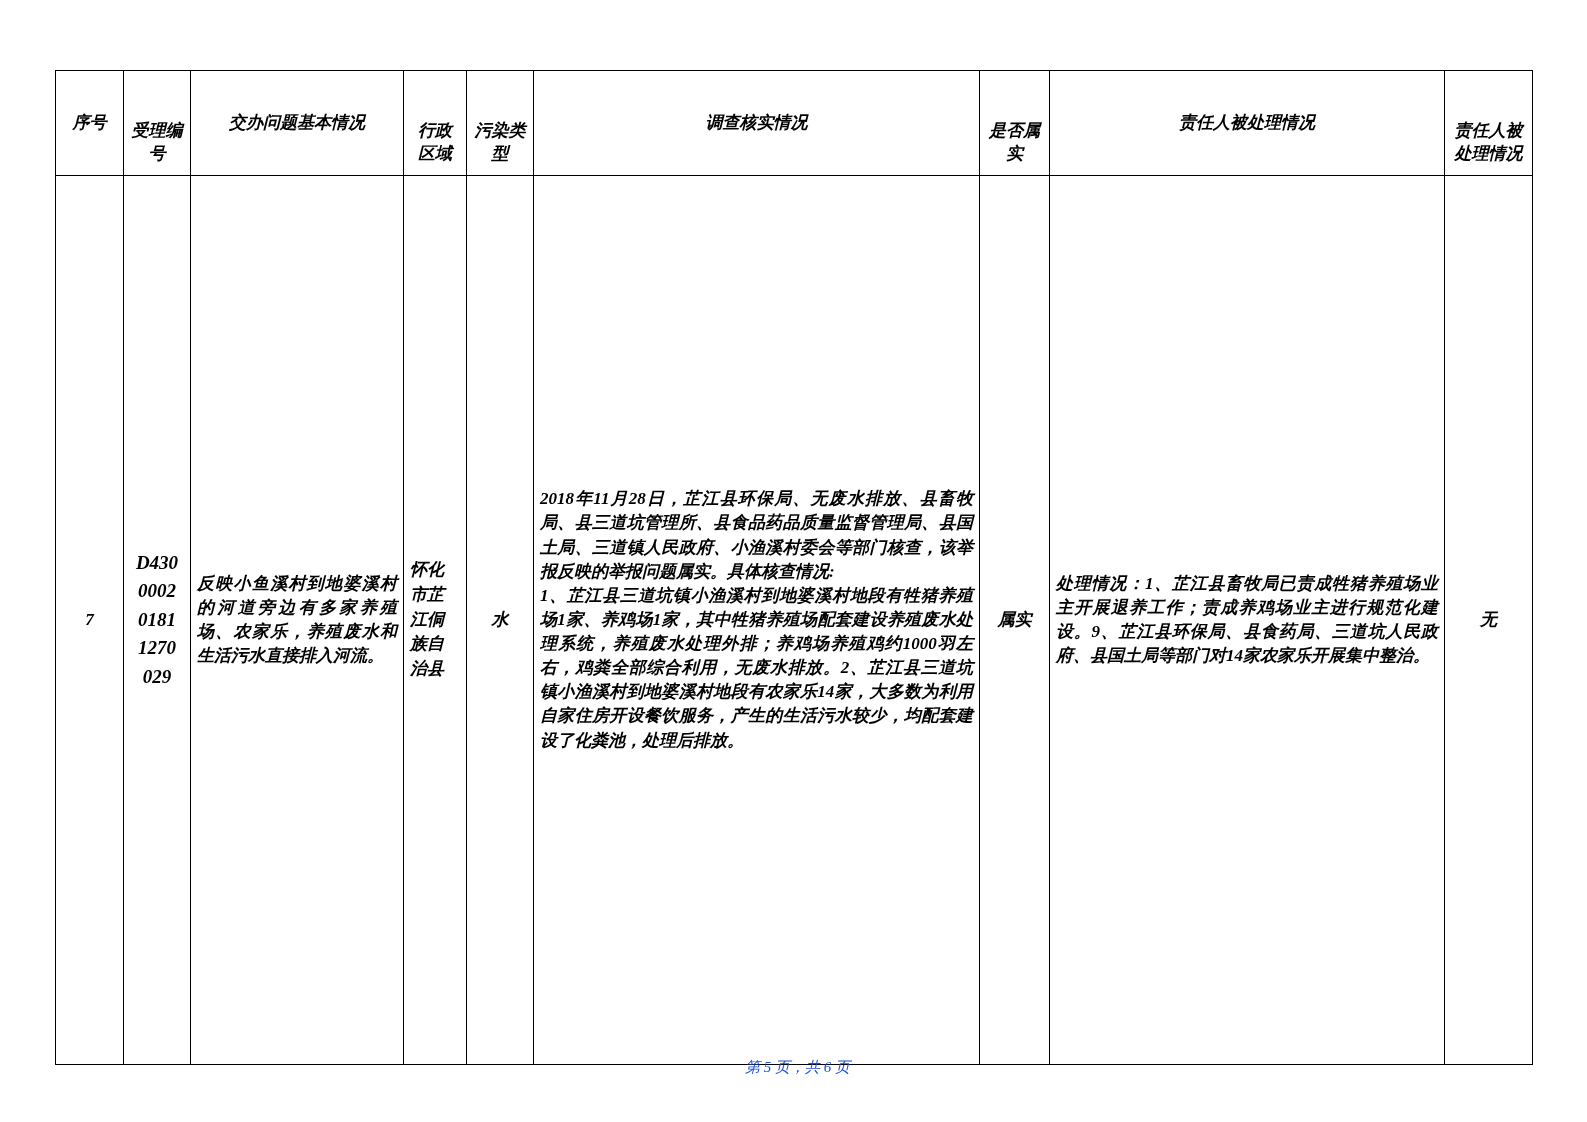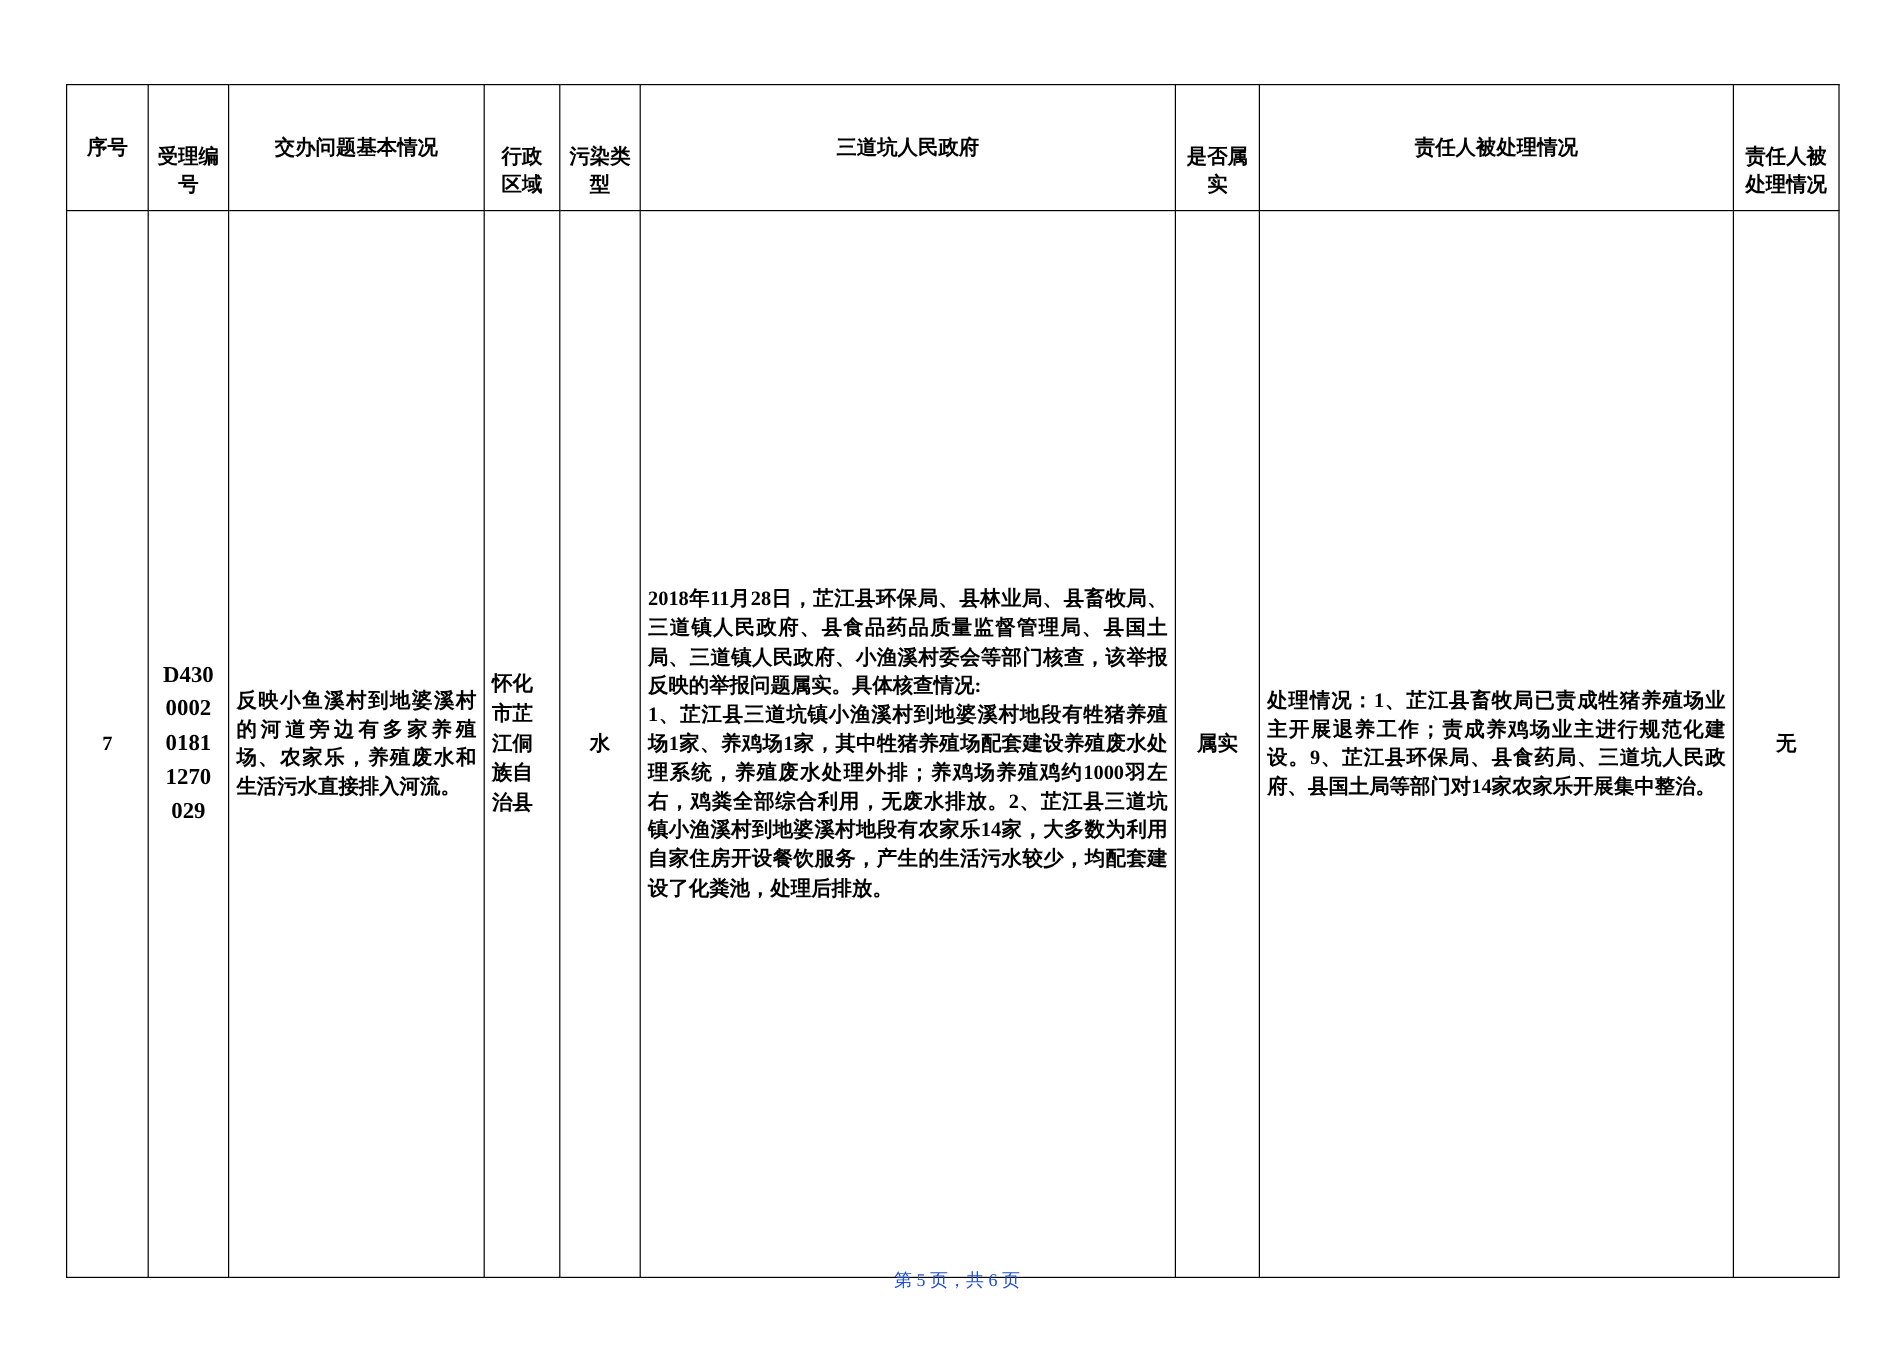--- a/index.html
+++ b/index.html
@@ -14,20 +14,21 @@
     color: #000000;
     position: relative;
     overflow: hidden;
   }
   .page {
     position: absolute;
     left: 0;
     top: 0;
     width: 1587px;
     height: 1122px;
+    font-style: italic;
   }
   table.report {
     position: absolute;
     left: 55px;
     top: 70px;
     width: 1477px;
     border-collapse: collapse;
     table-layout: fixed;
   }
   table.report td, table.report th {
@@ -128,21 +129,21 @@
         <th>
           <span>交办问题基本情况</span>
         </th>
         <th>
           <span class="head-2line">行政区域</span>
         </th>
         <th>
           <span class="head-2line">污染类型</span>
         </th>
         <th>
-          <span>三道坑人民政府</span>
+          <span>调查核实情况</span>
         </th>
         <th>
           <span class="head-2line">是否属实</span>
         </th>
         <th>
           <span>责任人被处理情况</span>
         </th>
         <th>
           <span class="head-2line">责任人被处理情况</span>
         </th>
@@ -167,21 +168,21 @@
           <span class="region-block">怀化</span>
           <span class="region-block">市芷</span>
           <span class="region-block">江侗</span>
           <span class="region-block">族自</span>
           <span class="region-block">治县</span>
         </td>
         <td class="cell-center">
           <span>水</span>
         </td>
         <td class="cell-justify">
-          <span class="para">2018年11月28日，芷江县环保局、县林业局、县畜牧局、三道镇人民政府、县食品药品质量监督管理局、县国土局、三道镇人民政府、小渔溪村委会等部门核查，该举报反映的举报问题属实。具体核查情况:</span>
+          <span class="para">2018年11月28日，芷江县环保局、无废水排放、县畜牧局、县三道坑管理所、县食品药品质量监督管理局、县国土局、三道镇人民政府、小渔溪村委会等部门核查，该举报反映的举报问题属实。具体核查情况:</span>
           <span class="para">1、芷江县三道坑镇小渔溪村到地婆溪村地段有牲猪养殖场1家、养鸡场1家，其中牲猪养殖场配套建设养殖废水处理系统，养殖废水处理外排；养鸡场养殖鸡约1000羽左右，鸡粪全部综合利用，无废水排放。2、芷江县三道坑镇小渔溪村到地婆溪村地段有农家乐14家，大多数为利用自家住房开设餐饮服务，产生的生活污水较少，均配套建设了化粪池，处理后排放。</span>
         </td>
         <td class="cell-center">
           <span>属实</span>
         </td>
         <td class="cell-justify">
           <span class="para"><span>处理情况：</span><span>1、芷江县畜牧局已责成牲猪养殖场业主开展退养工作；责成养鸡场业主进行规范化建设。9、芷江县环保局、县食药局、三道坑人民政府、县国土局等部门对14家农家乐开展集中整治。</span></span>
         </td>
         <td class="cell-center">
           <span>无</span>

